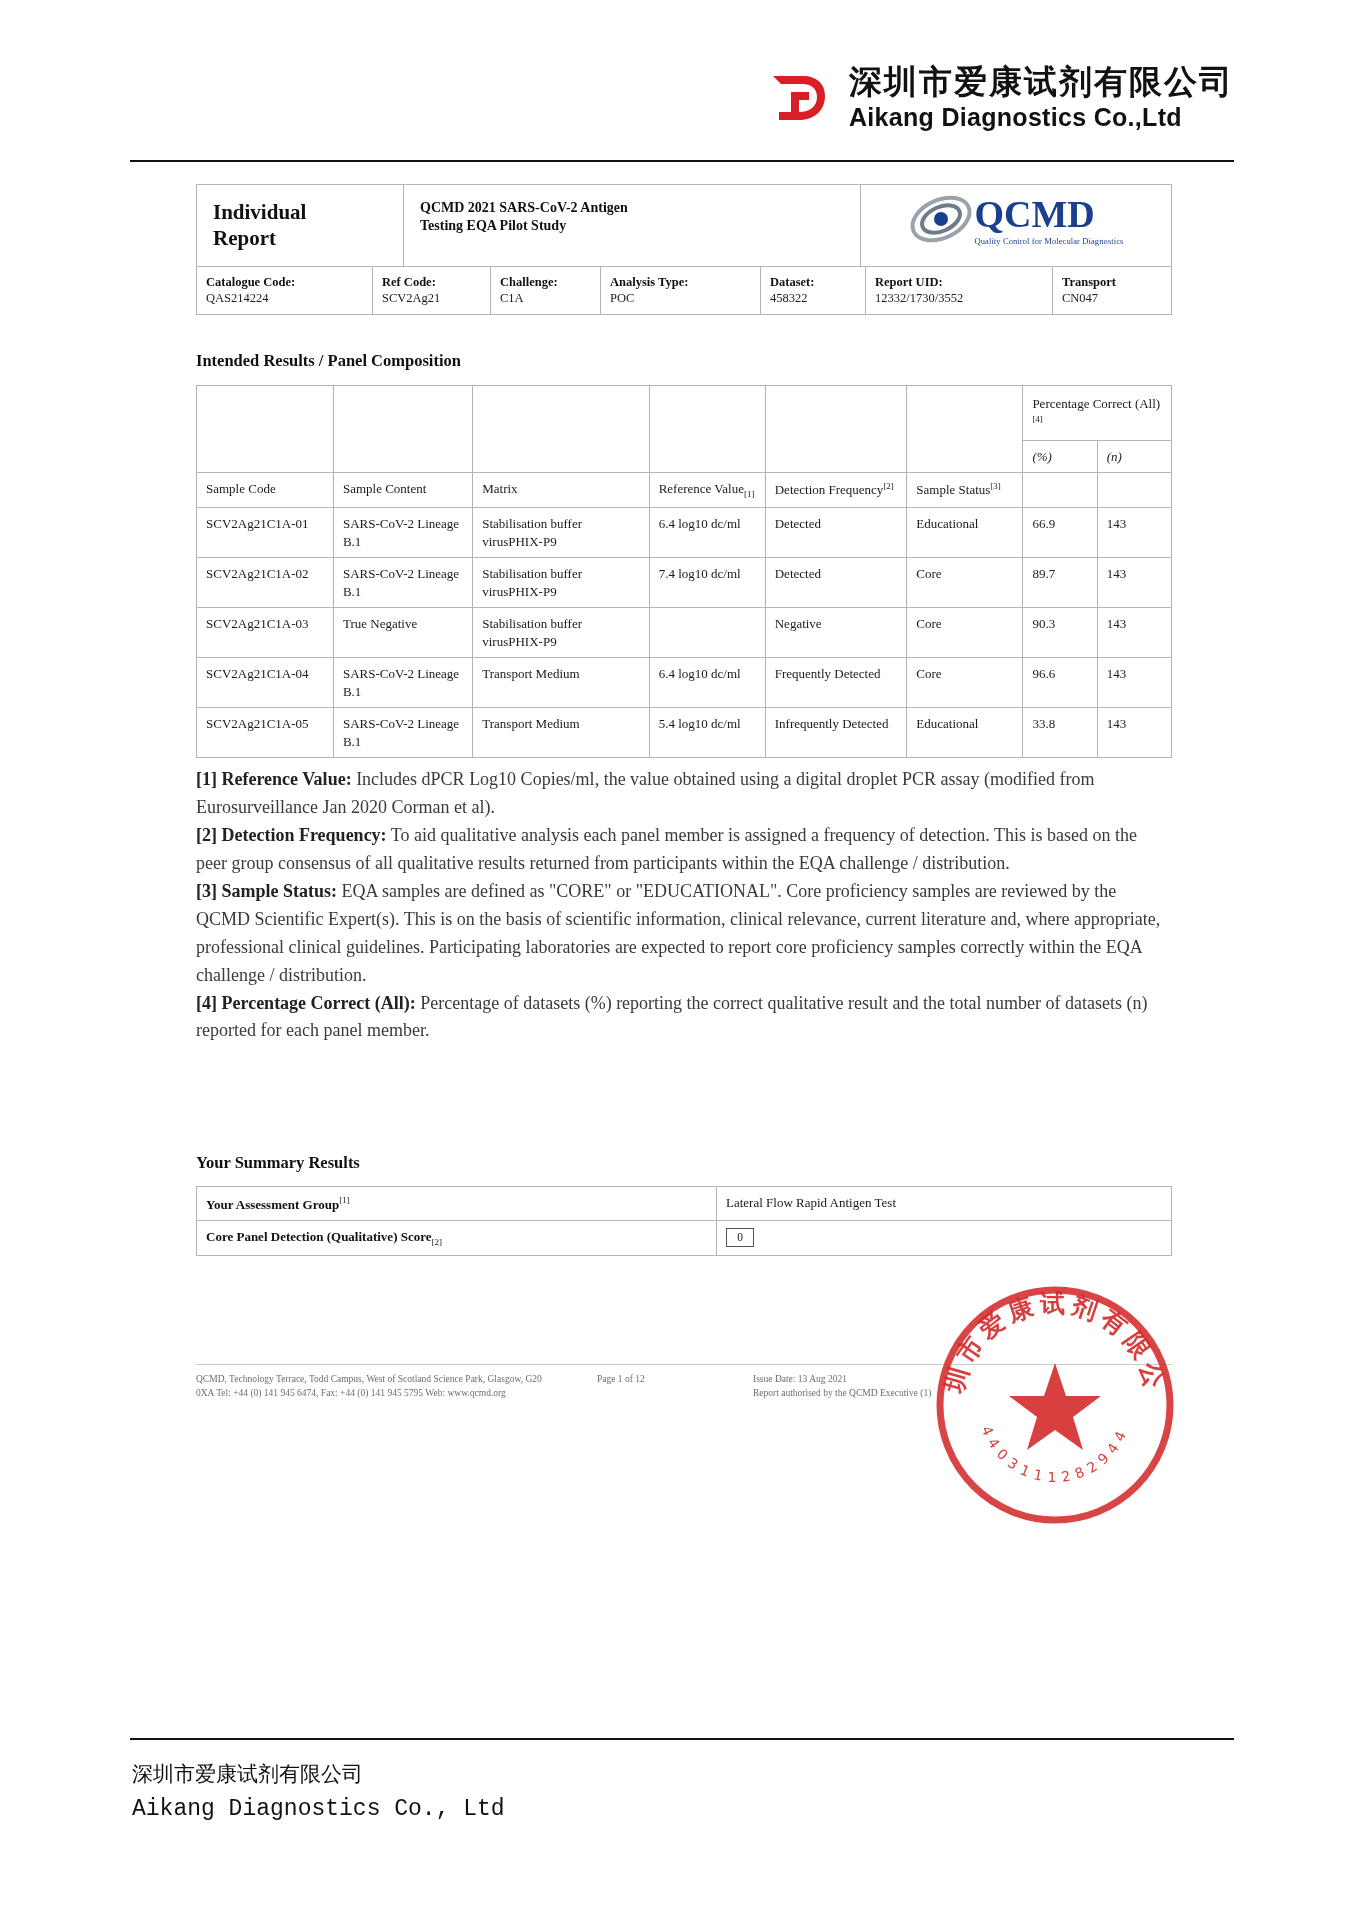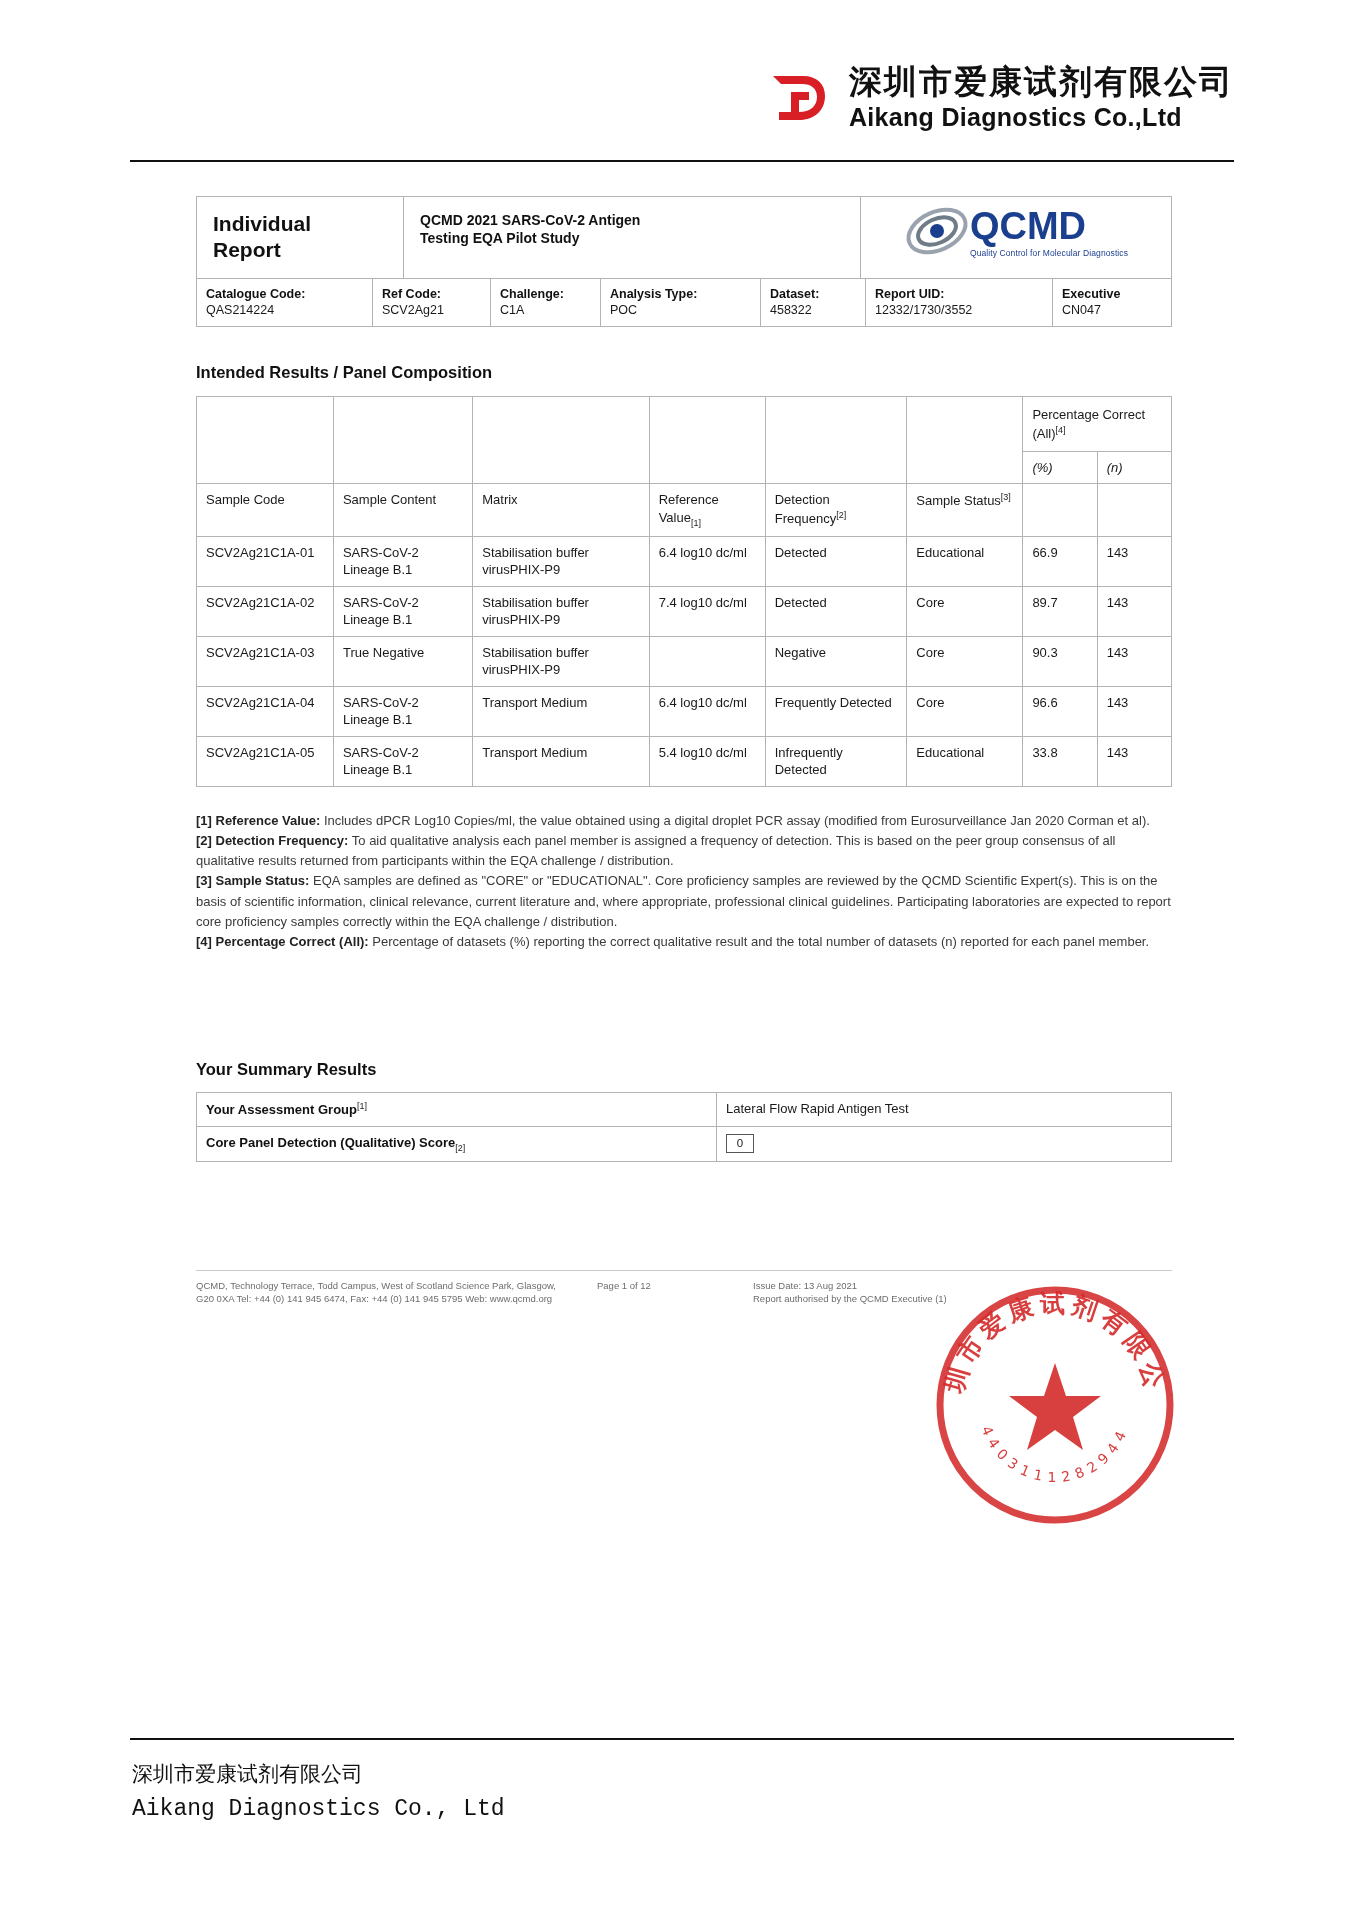--- a/index.html
+++ b/index.html
@@ -68,23 +68,24 @@
     position: absolute;
     top: 160px;
     left: 130px;
     right: 130px;
     border-top: 2px solid #111;
   }
 
   
   .report-area {
     position: absolute;
-    top: 196px;
+    top: 184px;
     left: 196px;
     width: 976px;
+    font-family: Liberation Serif, serif;
   }
 
   table.grid {
     border-collapse: collapse;
     width: 100%;
     table-layout: fixed;
   }
   table.grid td, table.grid th {
     border: 1px solid #b3b3b3;
     vertical-align: top;
@@ -205,22 +206,22 @@
     padding: 9px 9px 8px 9px !important;
   }
   .pc-sub {
     font-style: italic;
     font-size: 12.5px;
     font-weight: bold;
   }
 
   
   .footnotes {
-    margin-top: 24px;
-    font-size: 13px;
+    margin-top: 8px;
+    font-size: 18px;
     line-height: 1.55;
     color: #3a3a3a;
   }
   .footnotes p { margin: 0; }
   .footnotes b { color: #222; }
   .footnote-italic {
     font-style: italic;
     font-weight: bold;
     color: #222;
     margin-top: 2px !important;
@@ -387,21 +388,21 @@
         </td>
         <td>
           <span class="meta-label">Dataset:</span>
           <span class="meta-value">458322</span>
         </td>
         <td>
           <span class="meta-label">Report UID:</span>
           <span class="meta-value">12332/1730/3552</span>
         </td>
         <td>
-          <span class="meta-label">Executive</span>
+          <span class="meta-label">Transport</span>
           <span class="meta-value">CN047</span>
         </td>
       </tr>
     </tbody>
       </table>
 
 
     <div class="section-heading">Intended Results / Panel Composition</div>
 
     <table class="grid panel-table">

